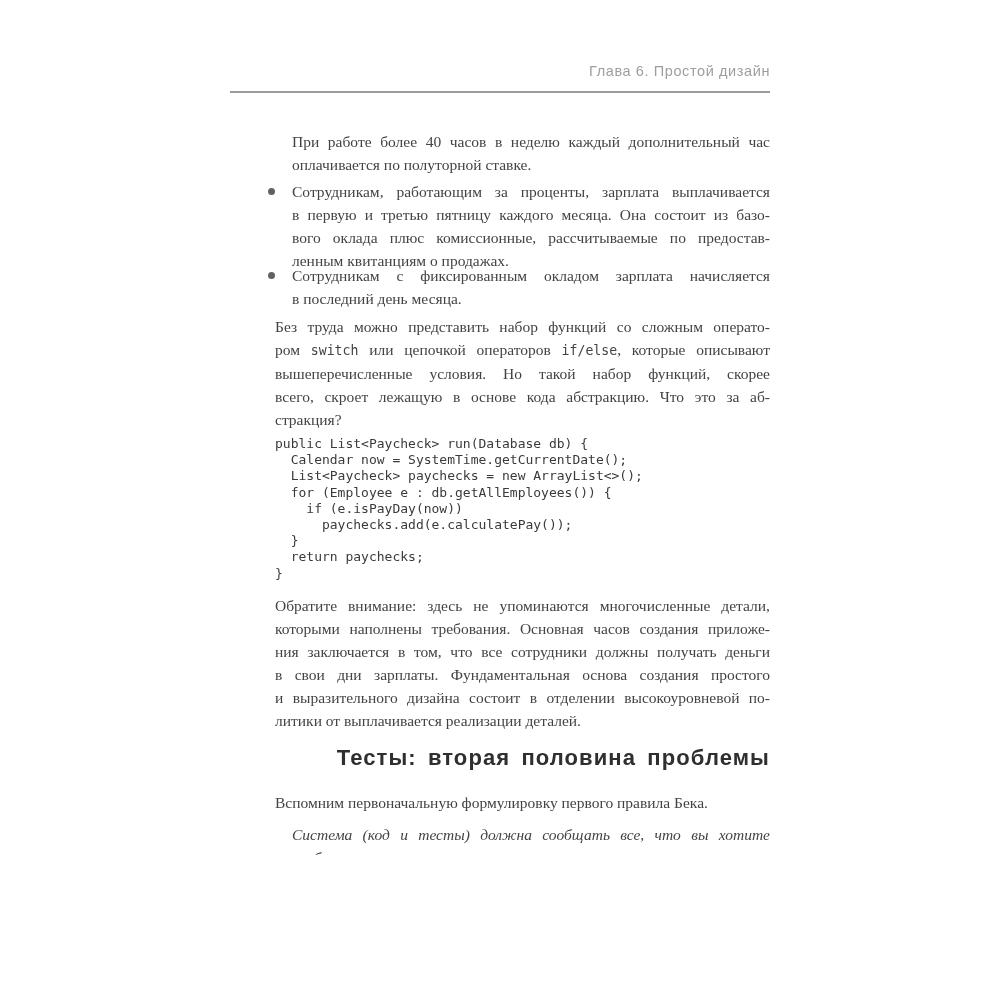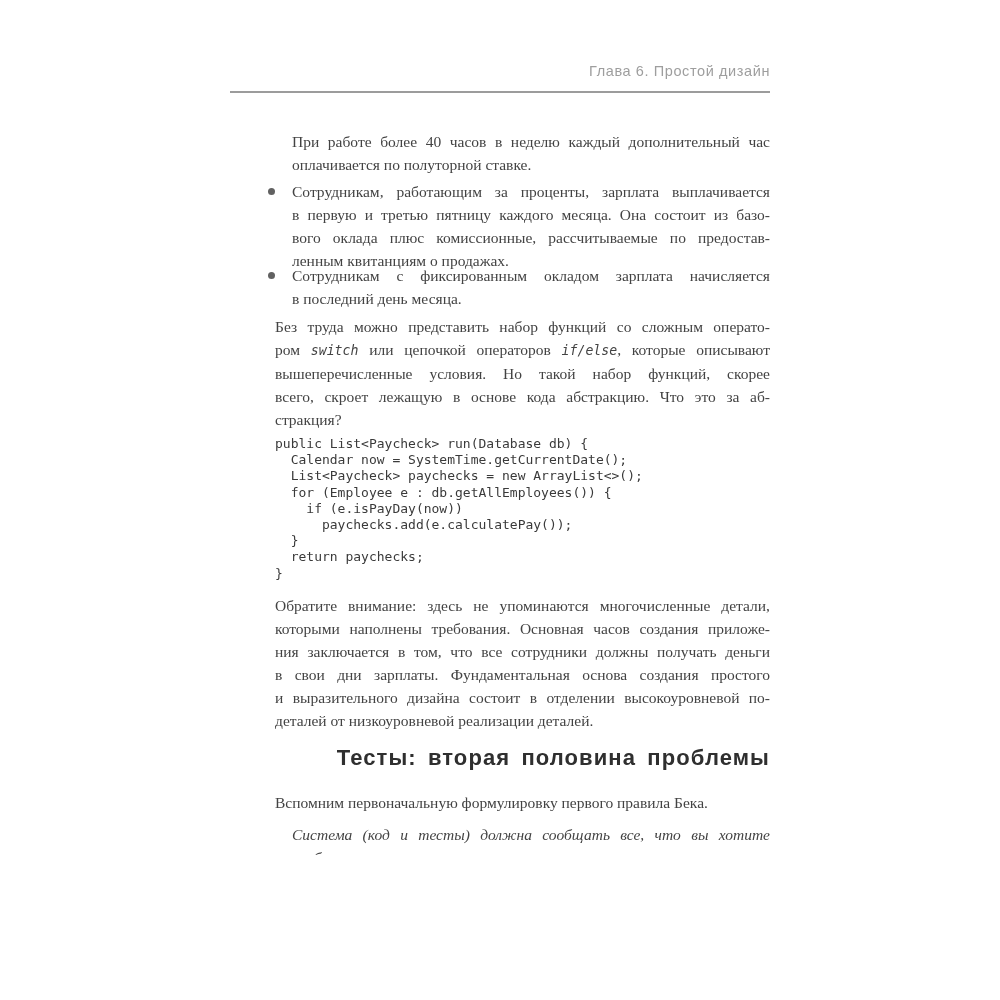--- a/index.html
+++ b/index.html
@@ -19,21 +19,21 @@
   .rule-bottom{top:893px;}
   .line{line-height:23px;font-size:15.5px;}
   .jl{text-align:justify;text-align-last:justify;}
   .indent-wide{padding-left:62px;}
   .indent-std{padding-left:45px;}
   .bullet-item{padding-left:62px;}
   .bullet-dot{
     position:absolute;left:38px;top:8px;width:7px;height:7px;
     border-radius:50%;background:#616161;
   }
-  .mono{font-family:"DejaVu Sans Mono",monospace;font-size:13.2px;font-style:italic;}
+  .mono{font-family:"DejaVu Sans Mono",monospace;font-size:13.2px;}
   .code{
     top:436px;left:275px;width:495px;
     font-family:"DejaVu Sans Mono",monospace;font-size:13px;
     line-height:16.2px;color:#3a3a3a;
   }
   .code .cline{white-space:pre;}
   .heading{
     top:745px;
     font-family:"Liberation Sans",sans-serif;font-weight:700;
     font-size:22px;letter-spacing:1.1px;word-spacing:4px;color:#2f2f2f;text-align:right;
@@ -89,21 +89,21 @@
     <div class="cline">  return paychecks;</div>
     <div class="cline">}</div>
   </div>
 
   <div class="abs col indent-std" style="top:594px">
     <div class="line jl">Обратите внимание: здесь не упоминаются многочисленные детали,</div>
     <div class="line jl">которыми наполнены требования. Основная часов создания приложе-</div>
     <div class="line jl">ния заключается в том, что все сотрудники должны получать деньги</div>
     <div class="line jl">в свои дни зарплаты. Фундаментальная основа создания простого</div>
     <div class="line jl">и выразительного дизайна состоит в отделении высокоуровневой по-</div>
-    <div class="line">деталей от низкоуровневой реализации деталей.</div>
+    <div class="line">литики от выплачивается реализации деталей.</div>
   </div>
 
   <div class="abs col heading">Тесты: вторая половина проблемы</div>
 
   <div class="abs col indent-std" style="top:791px">
     <div class="line">Вспомним первоначальную формулировку первого правила Бека.</div>
   </div>
 
   <div class="abs col indent-wide quote" style="top:823px">
     <div class="line jl">Система (код и тесты) должна сообщать все, что вы хотите</div>

